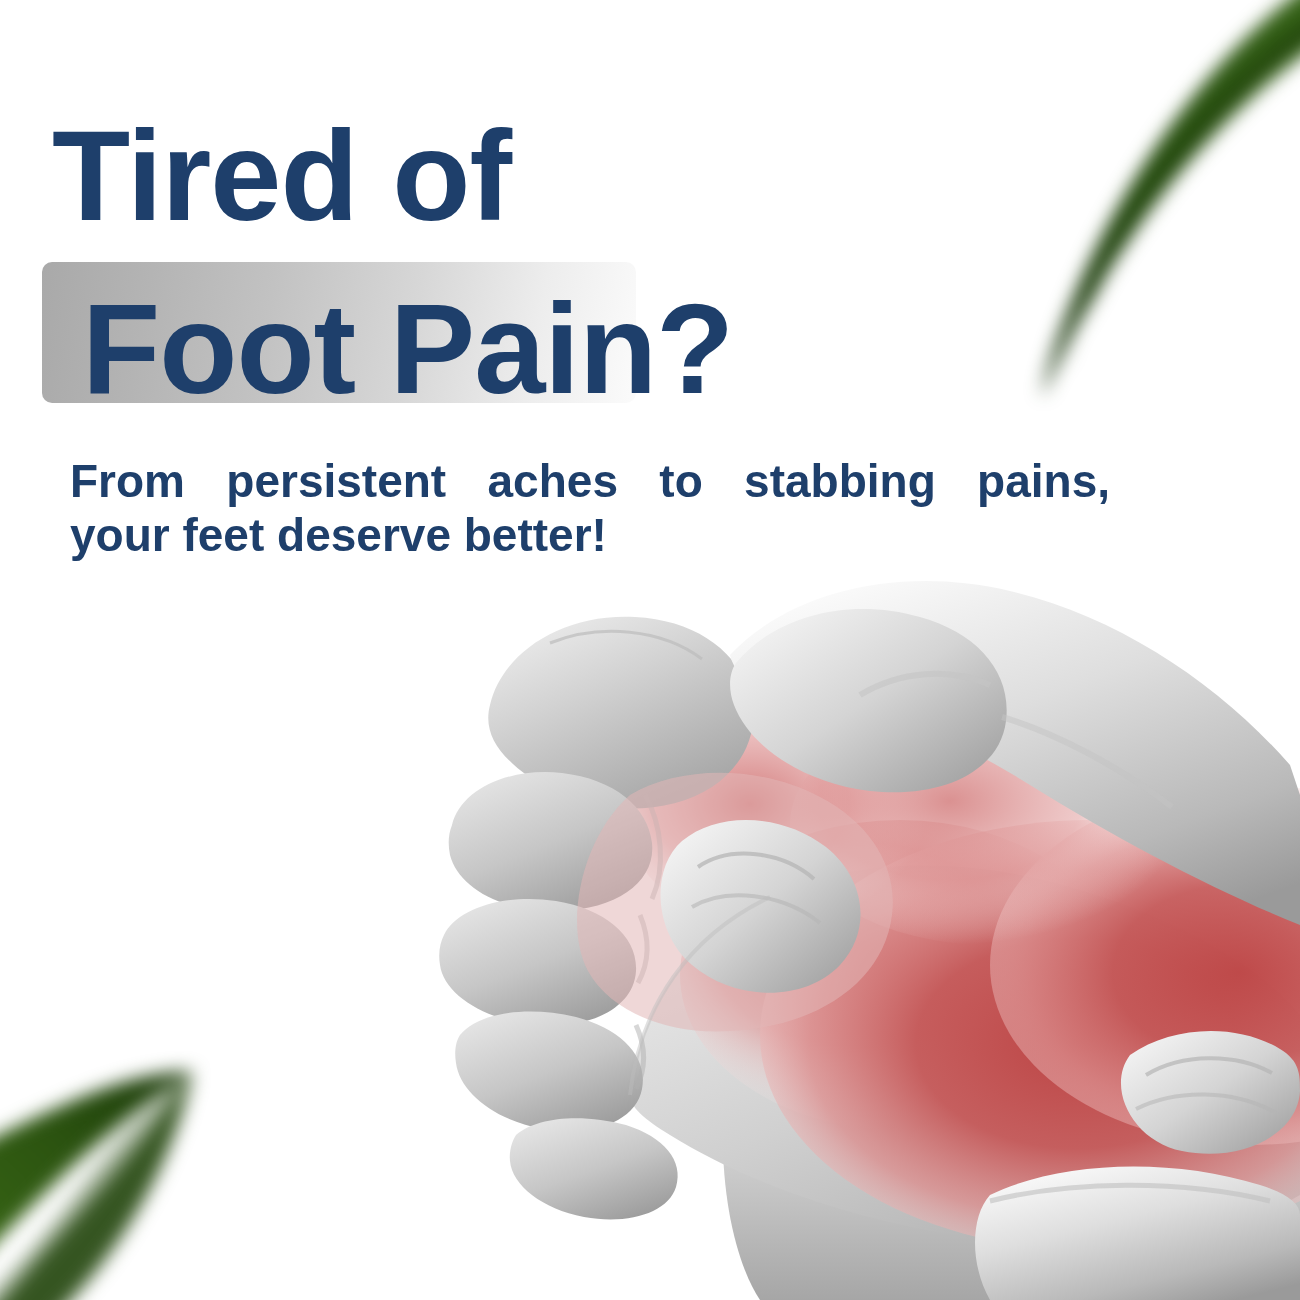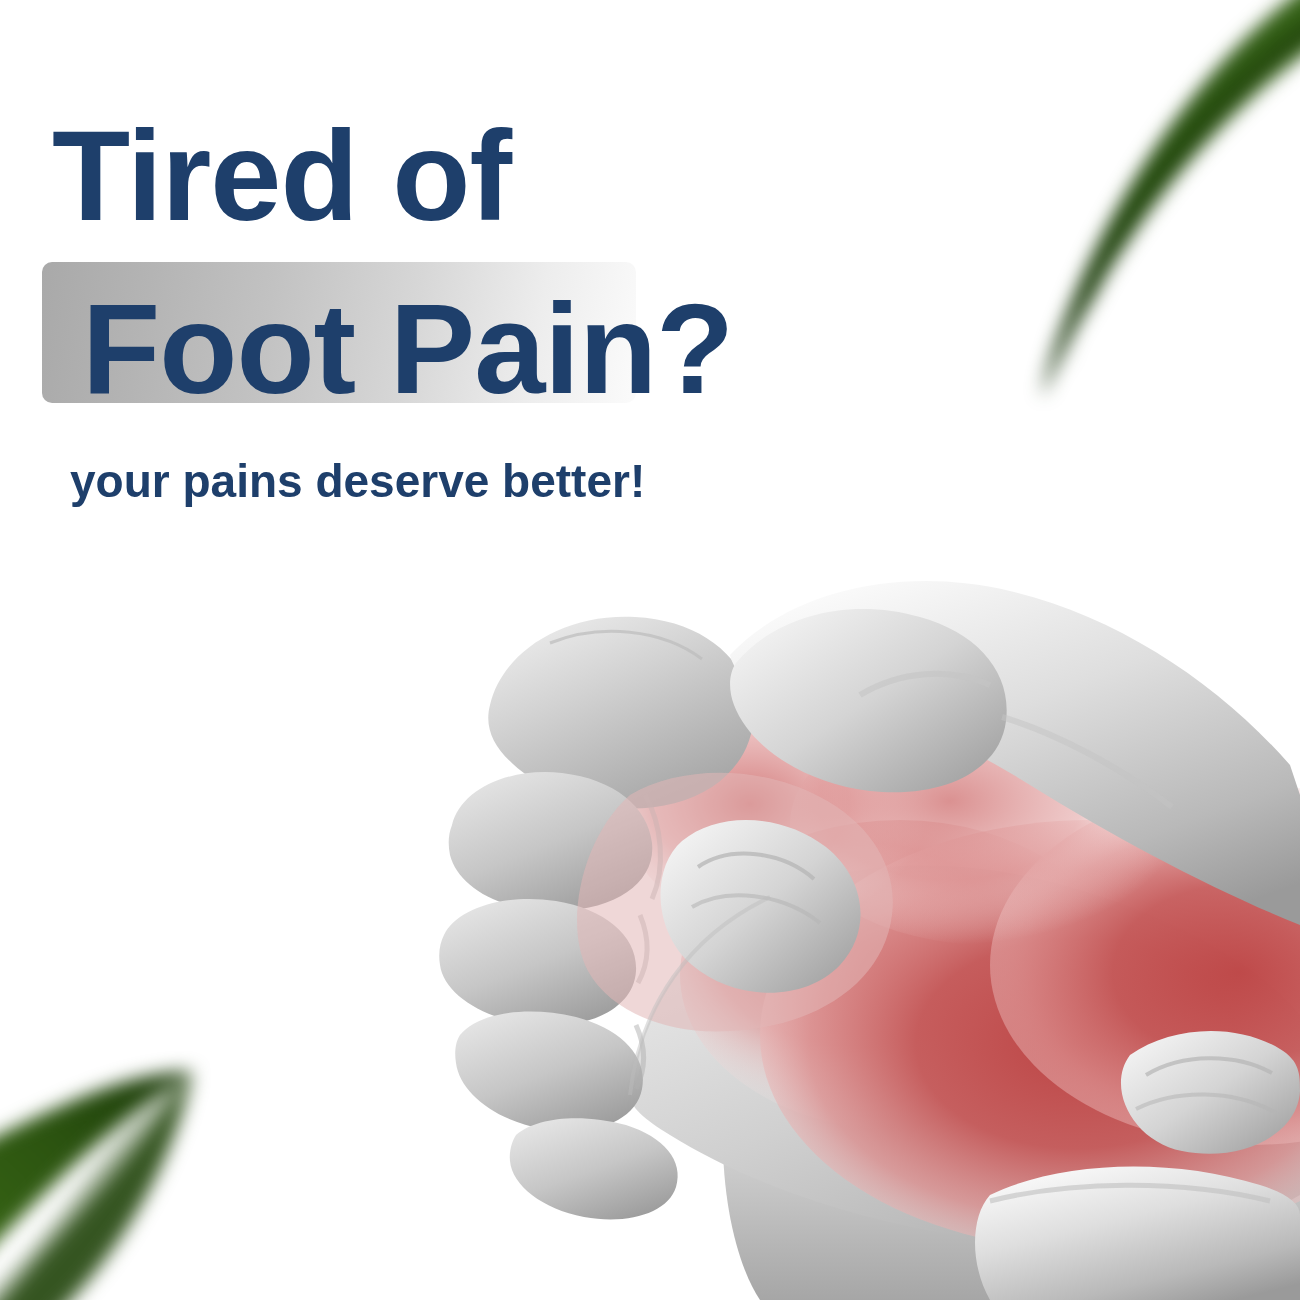--- a/index.html
+++ b/index.html
@@ -168,21 +168,22 @@
 
   <div class="headline-block">
     <h1 class="title-line-1">Tired of</h1>
     <div class="title-highlight-wrap">
       <span class="title-highlight-bg"></span>
       <h1 class="title-line-2">Foot Pain?</h1>
     </div>
   </div>
 
   <p class="subtitle">
-    <span class="line-b">your pains deserve better!</span>
+    <span class="line-a">From persistent aches to stabbing pains,</span>
+    <span class="line-b">your feet deserve better!</span>
   </p>
 
   <div class="photo">
     <svg viewBox="0 0 870 805">
       <defs>
         <radialGradient id="painGlow" cx="48%" cy="52%" r="58%">
           <stop offset="0%" stop-color="#bd4545" stop-opacity="1"></stop>
           <stop offset="42%" stop-color="#c55a5a" stop-opacity="0.96"></stop>
           <stop offset="70%" stop-color="#dc9090" stop-opacity="0.8"></stop>
           <stop offset="88%" stop-color="#efc4c4" stop-opacity="0.45"></stop>

